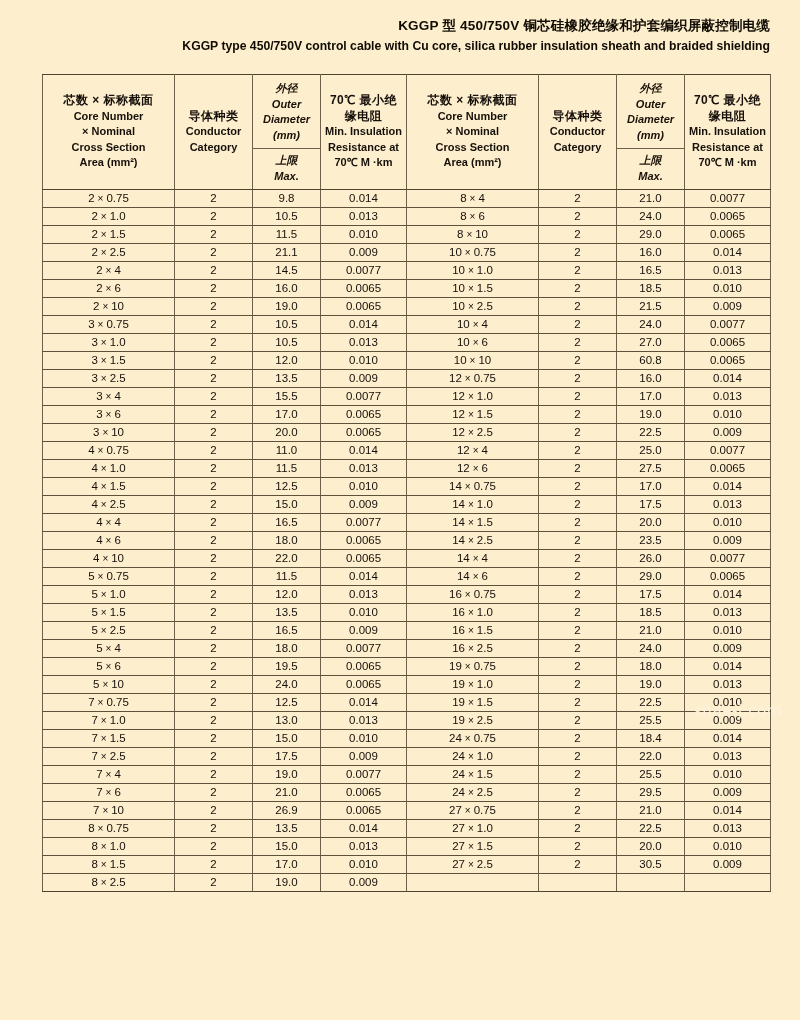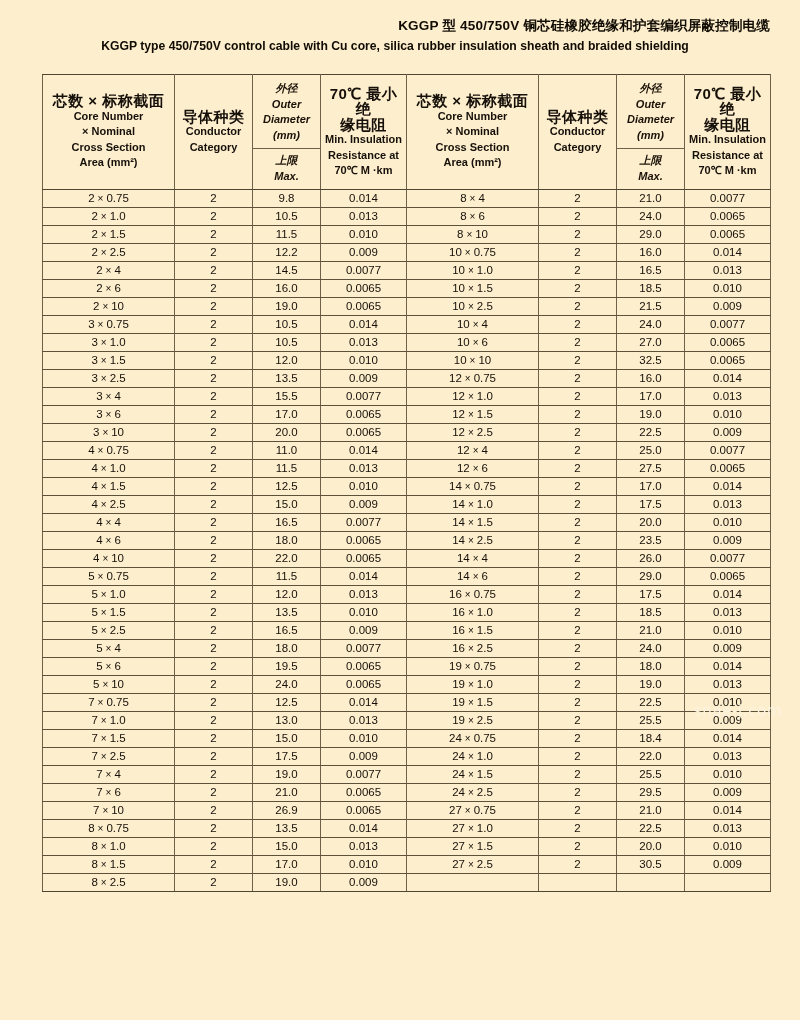--- a/index.html
+++ b/index.html
@@ -33,21 +33,21 @@
     letter-spacing: 0.2px;
     line-height: 19px;
     color: #100b03;
   }
   .title-en {
     font-size: 12.2px;
     font-weight: bold;
     line-height: 19px;
     margin-top: 2px;
     color: #100b03;
-    text-align: center;
+    text-align: right;
     padding-left: 20px;
   }
   
   .table-wrap {
     position: absolute;
     left: 42px;
     top: 74px;
     width: 728px;
   }
   table.spec {
@@ -72,21 +72,21 @@
   table.spec tr.hdr th.sub-top {
     border-bottom: 1px solid #6d6149;
   }
   .hdr-cell {
     font-size: 11px;
     line-height: 15.5px;
     padding: 6px 2px 6px 2px;
     color: #16100a;
   }
   .hdr-cell .cn {
-    font-size: 15px;
+    font-size: 12px;
     letter-spacing: 0.5px;
   }
   .od-top {
     font-size: 11px;
     line-height: 15.5px;
     padding: 6px 2px 5px 2px;
     font-style: italic;
   }
   .od-bot {
     font-size: 11px;
@@ -255,21 +255,21 @@
             <td class="data">11.5</td>
             <td class="data">0.010</td>
             <td class="data"><span>8</span><span class="mult">×</span><span>10</span></td>
             <td class="data">2</td>
             <td class="data">29.0</td>
             <td class="data">0.0065</td>
           </tr>
           <tr class="row">
             <td class="data"><span>2</span><span class="mult">×</span><span>2.5</span></td>
             <td class="data">2</td>
-            <td class="data">12.2</td>
+            <td class="data">21.1</td>
             <td class="data">0.009</td>
             <td class="data"><span>10</span><span class="mult">×</span><span>0.75</span></td>
             <td class="data">2</td>
             <td class="data">16.0</td>
             <td class="data">0.014</td>
           </tr>
           <tr class="row">
             <td class="data"><span>2</span><span class="mult">×</span><span>4</span></td>
             <td class="data">2</td>
             <td class="data">14.5</td>
@@ -319,21 +319,21 @@
             <td class="data">27.0</td>
             <td class="data">0.0065</td>
           </tr>
           <tr class="row">
             <td class="data"><span>3</span><span class="mult">×</span><span>1.5</span></td>
             <td class="data">2</td>
             <td class="data">12.0</td>
             <td class="data">0.010</td>
             <td class="data"><span>10</span><span class="mult">×</span><span>10</span></td>
             <td class="data">2</td>
-            <td class="data">32.5</td>
+            <td class="data">60.8</td>
             <td class="data">0.0065</td>
           </tr>
           <tr class="row">
             <td class="data"><span>3</span><span class="mult">×</span><span>2.5</span></td>
             <td class="data">2</td>
             <td class="data">13.5</td>
             <td class="data">0.009</td>
             <td class="data"><span>12</span><span class="mult">×</span><span>0.75</span></td>
             <td class="data">2</td>
             <td class="data">16.0</td>

